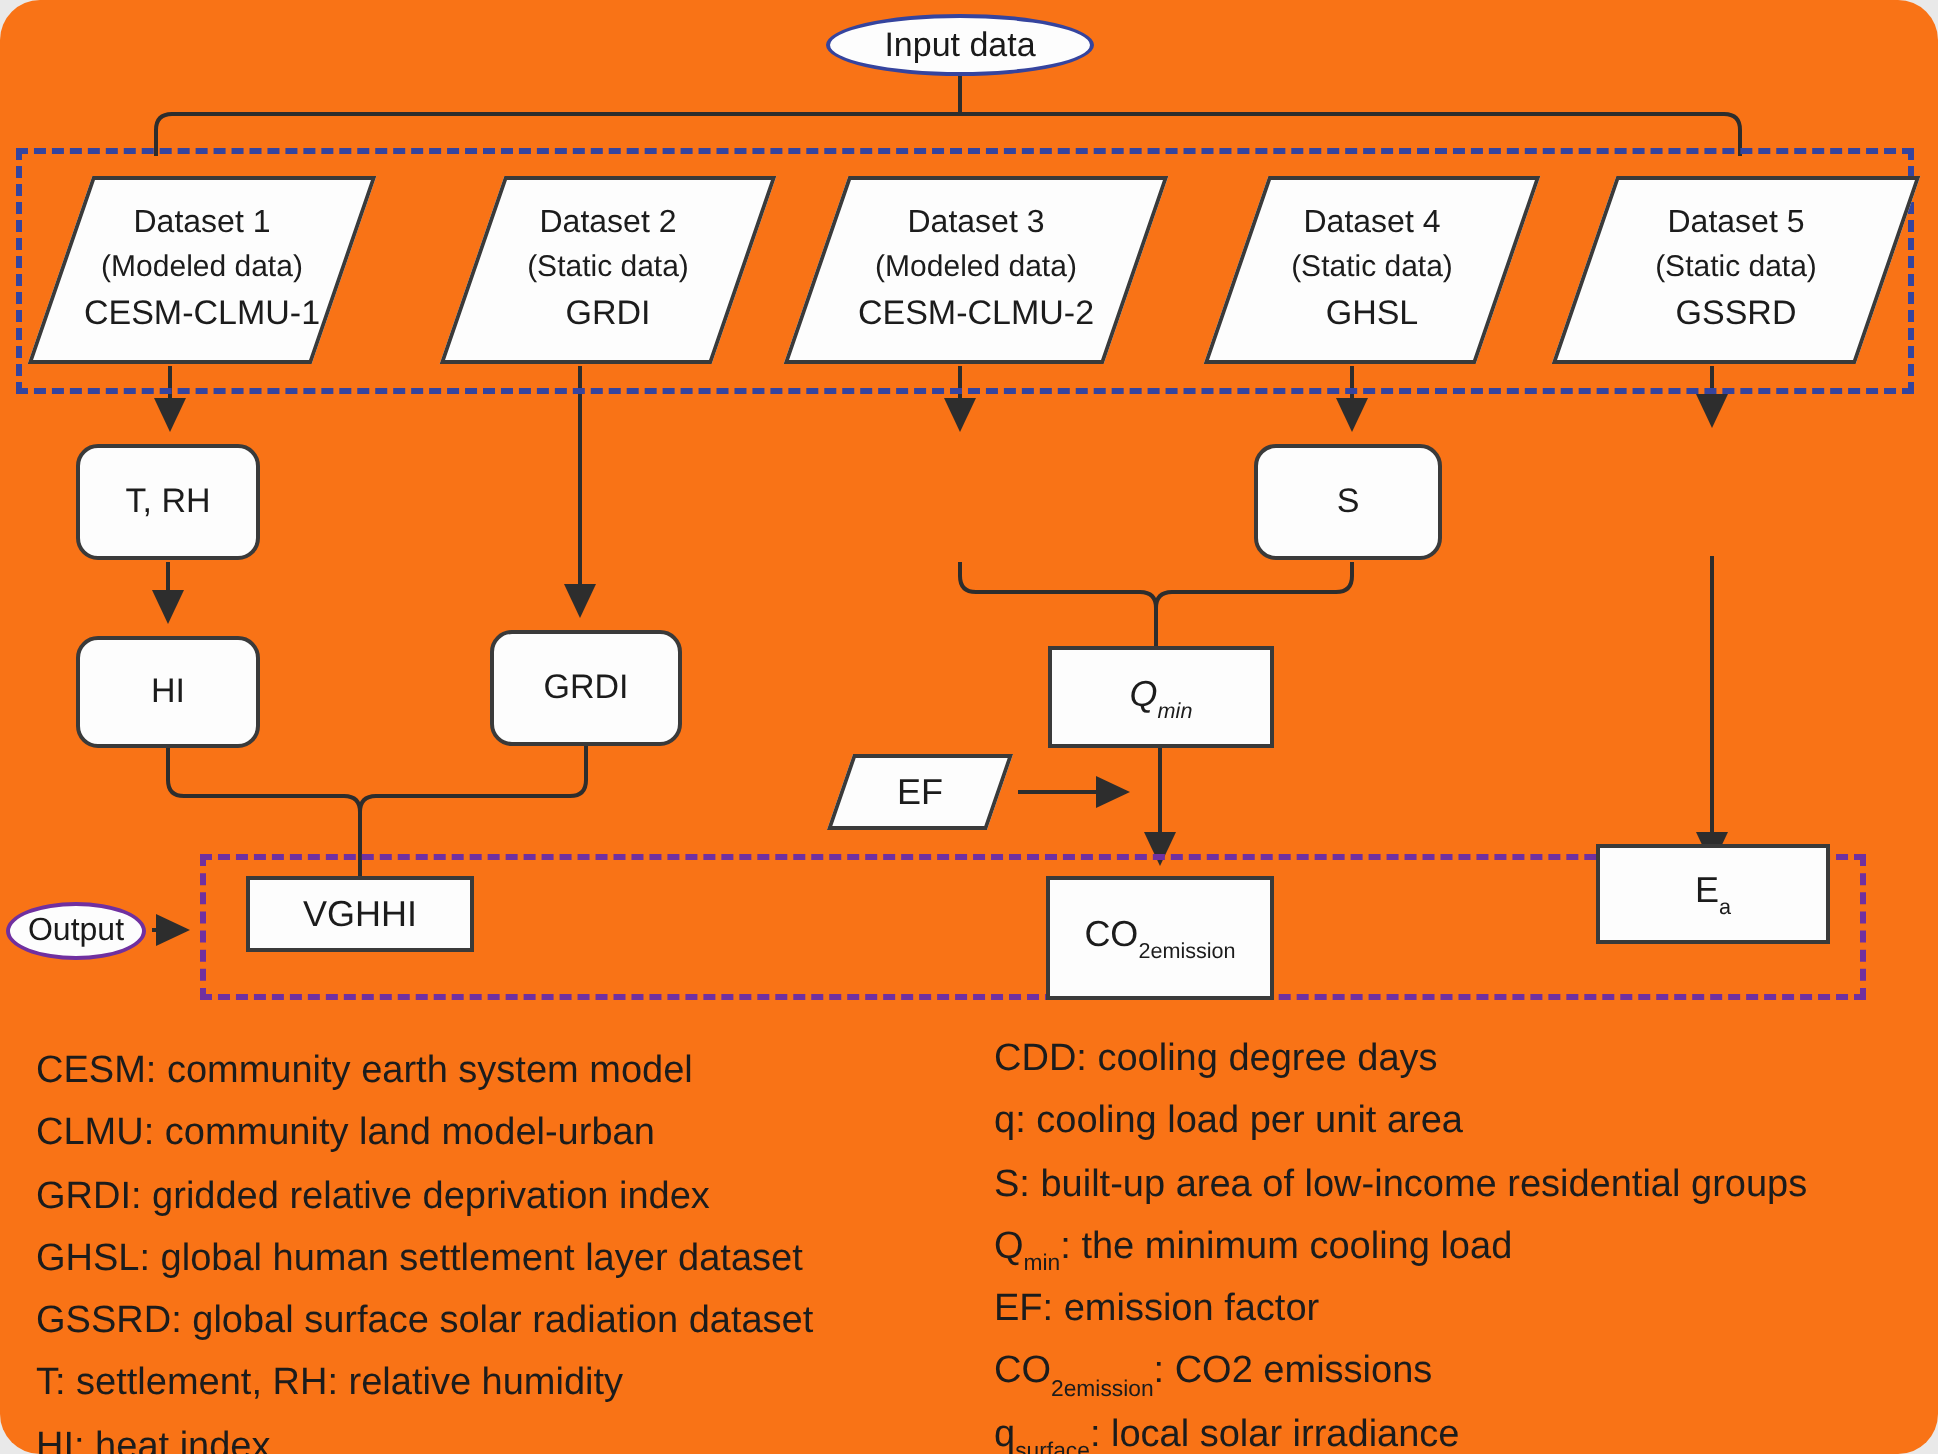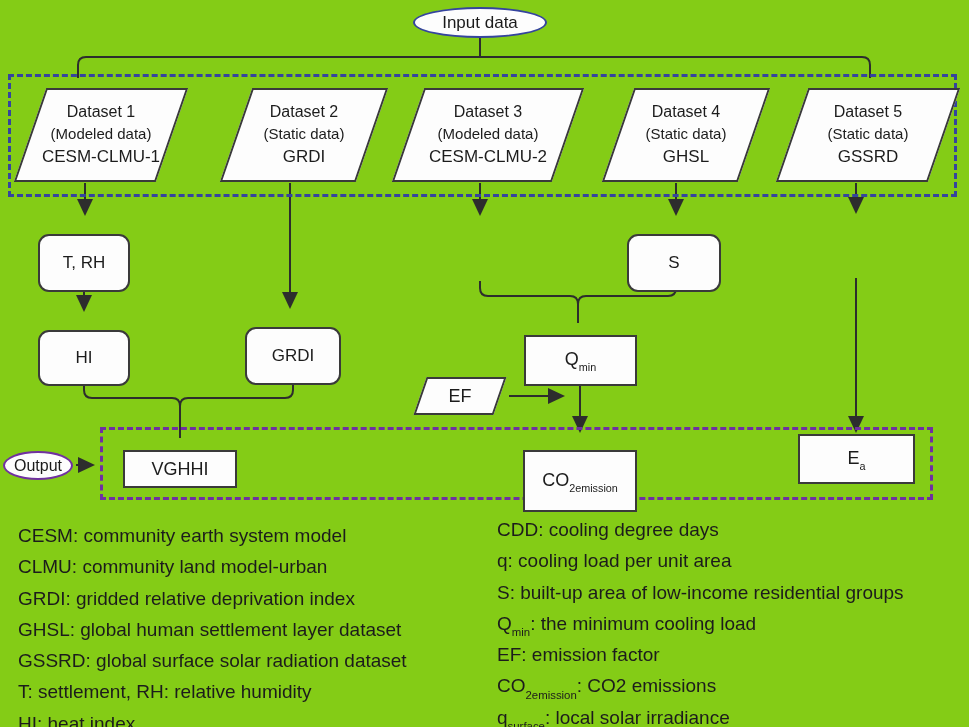--- a/index.html
+++ b/index.html
@@ -1,21 +1,21 @@
 <!DOCTYPE html>
 <html><head>
 <meta charset="utf-8">
 <style>
   * { margin:0; padding:0; box-sizing:border-box; }
   html,body { background:#e9e9e9; }
   #stage {
     position:relative; width:969px; height:727px;
-    background:#84cc16;
+    background:#f97316;
     font-family:"Liberation Sans", sans-serif;
-    color:#1c1c1c; overflow:hidden;
+    color:#1c1c1c; overflow:hidden;border-radius:20px;
   }
   svg.wires { position:absolute; left:0; top:0; z-index:1; }
 
   .oval {
     position:absolute; z-index:4; background:#fdfdfd;
     border-radius:50%; display:flex; align-items:center; justify-content:center;
     font-size:17px; color:#1a1a1a;
   }
   #input-oval  { left:413px; top:7px;  width:134px; height:31px; border:2px solid #35449e; }
   #output-oval { left:3px;  top:451px; width:70px;  height:29px; border:2px solid #7030a0; font-size:16px; }
@@ -33,21 +33,21 @@
     transform:skewX(19deg); width:100%; height:100%;
     display:flex; flex-direction:column; align-items:center; justify-content:center;
     text-align:center; line-height:1.45;
   }
   .para .t1 { font-size:16px; }
   .para .t2 { font-size:15px; }
   .para .t3 { font-size:17px; }
 
   .rbox, .sbox {
     position:absolute; z-index:3; background:#fdfdfd; border:2px solid #3a3a3a;
-    display:flex; align-items:center; justify-content:center; font-size:17px;margin-top:12px;
+    display:flex; align-items:center; justify-content:center; font-size:17px;
   }
   .rbox { border-radius:11px; }
   .sbox { border-radius:0; font-size:18px; }
 
   #ef-box {
     position:absolute; z-index:3; left:420px; top:377px; width:80px; height:38px;
     background:#fdfdfd; border:2px solid #3a3a3a; transform:skewX(-19deg);
   }
   #ef-box .inner {
     transform:skewX(19deg); width:100%; height:100%;
@@ -151,21 +151,21 @@
   </div>
   <div class="rbox" style="left:627px;top:222px;width:94px;height:58px;">
     <span>S</span>
   </div>
   <div class="rbox" style="left:38px;top:318px;width:92px;height:56px;">
     <span>HI</span>
   </div>
   <div class="rbox" style="left:245px;top:315px;width:96px;height:58px;">
     <span>GRDI</span>
   </div>
-  <div class="sbox" style="left:524px;top:323px;width:113px;height:51px;">
+  <div class="sbox" style="left:524px;top:323px;width:113px;height:51px;font-style:italic;">
     <span><span>Q</span><sub>min</sub></span>
   </div>
 
   <div id="ef-box">
     <div class="inner">
         <span>EF</span>
       </div>
   </div>
 
   <div class="sbox" style="left:123px;top:438px;width:114px;height:38px;">

